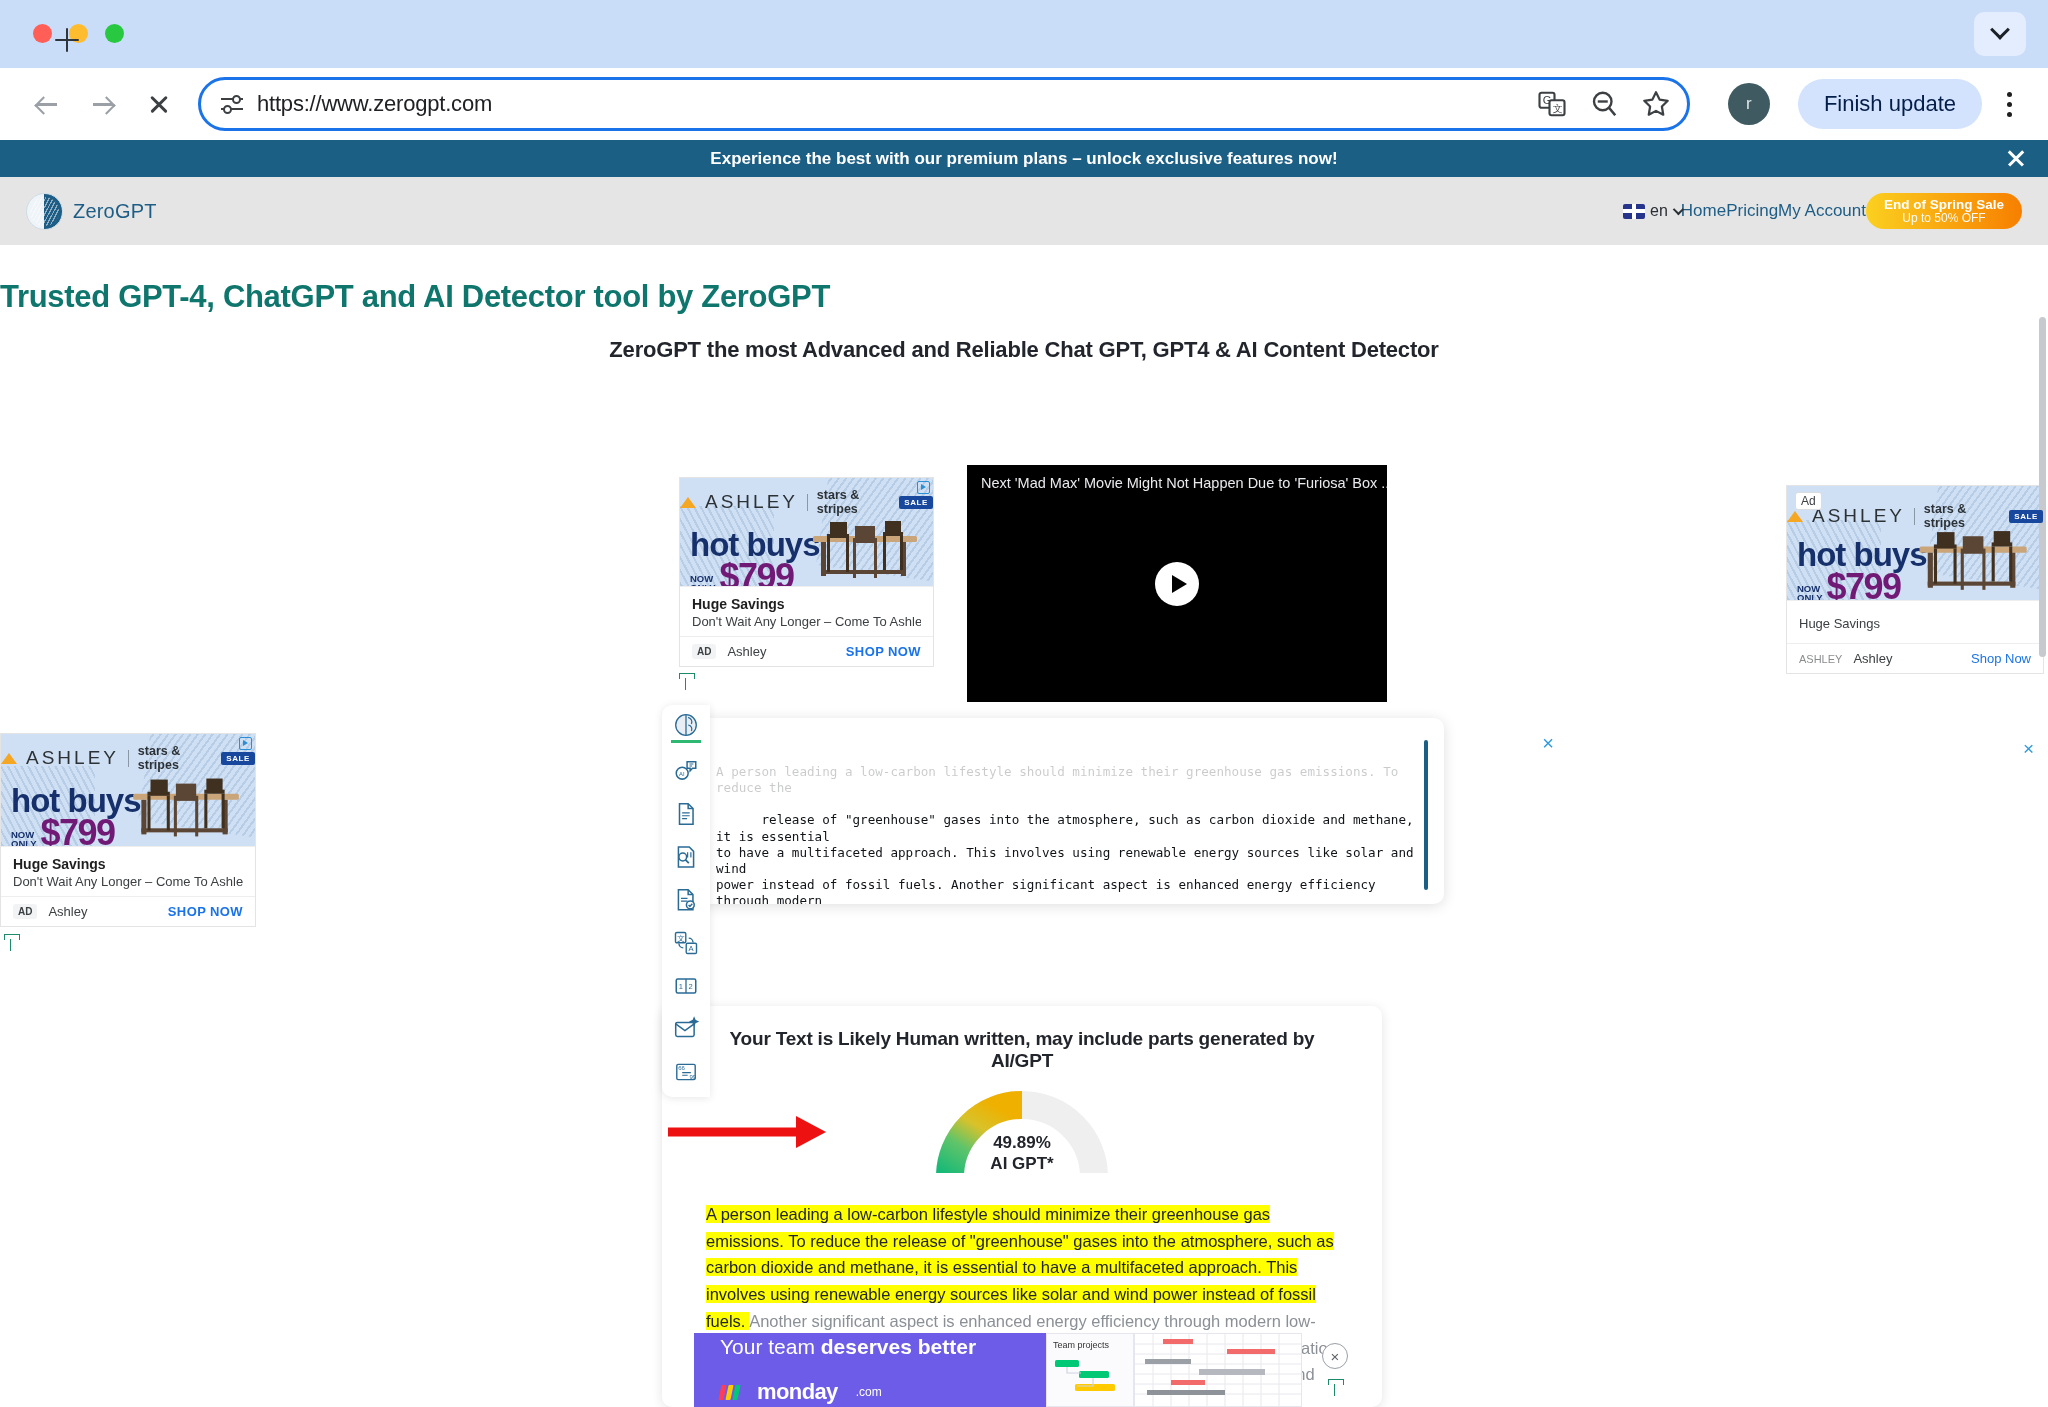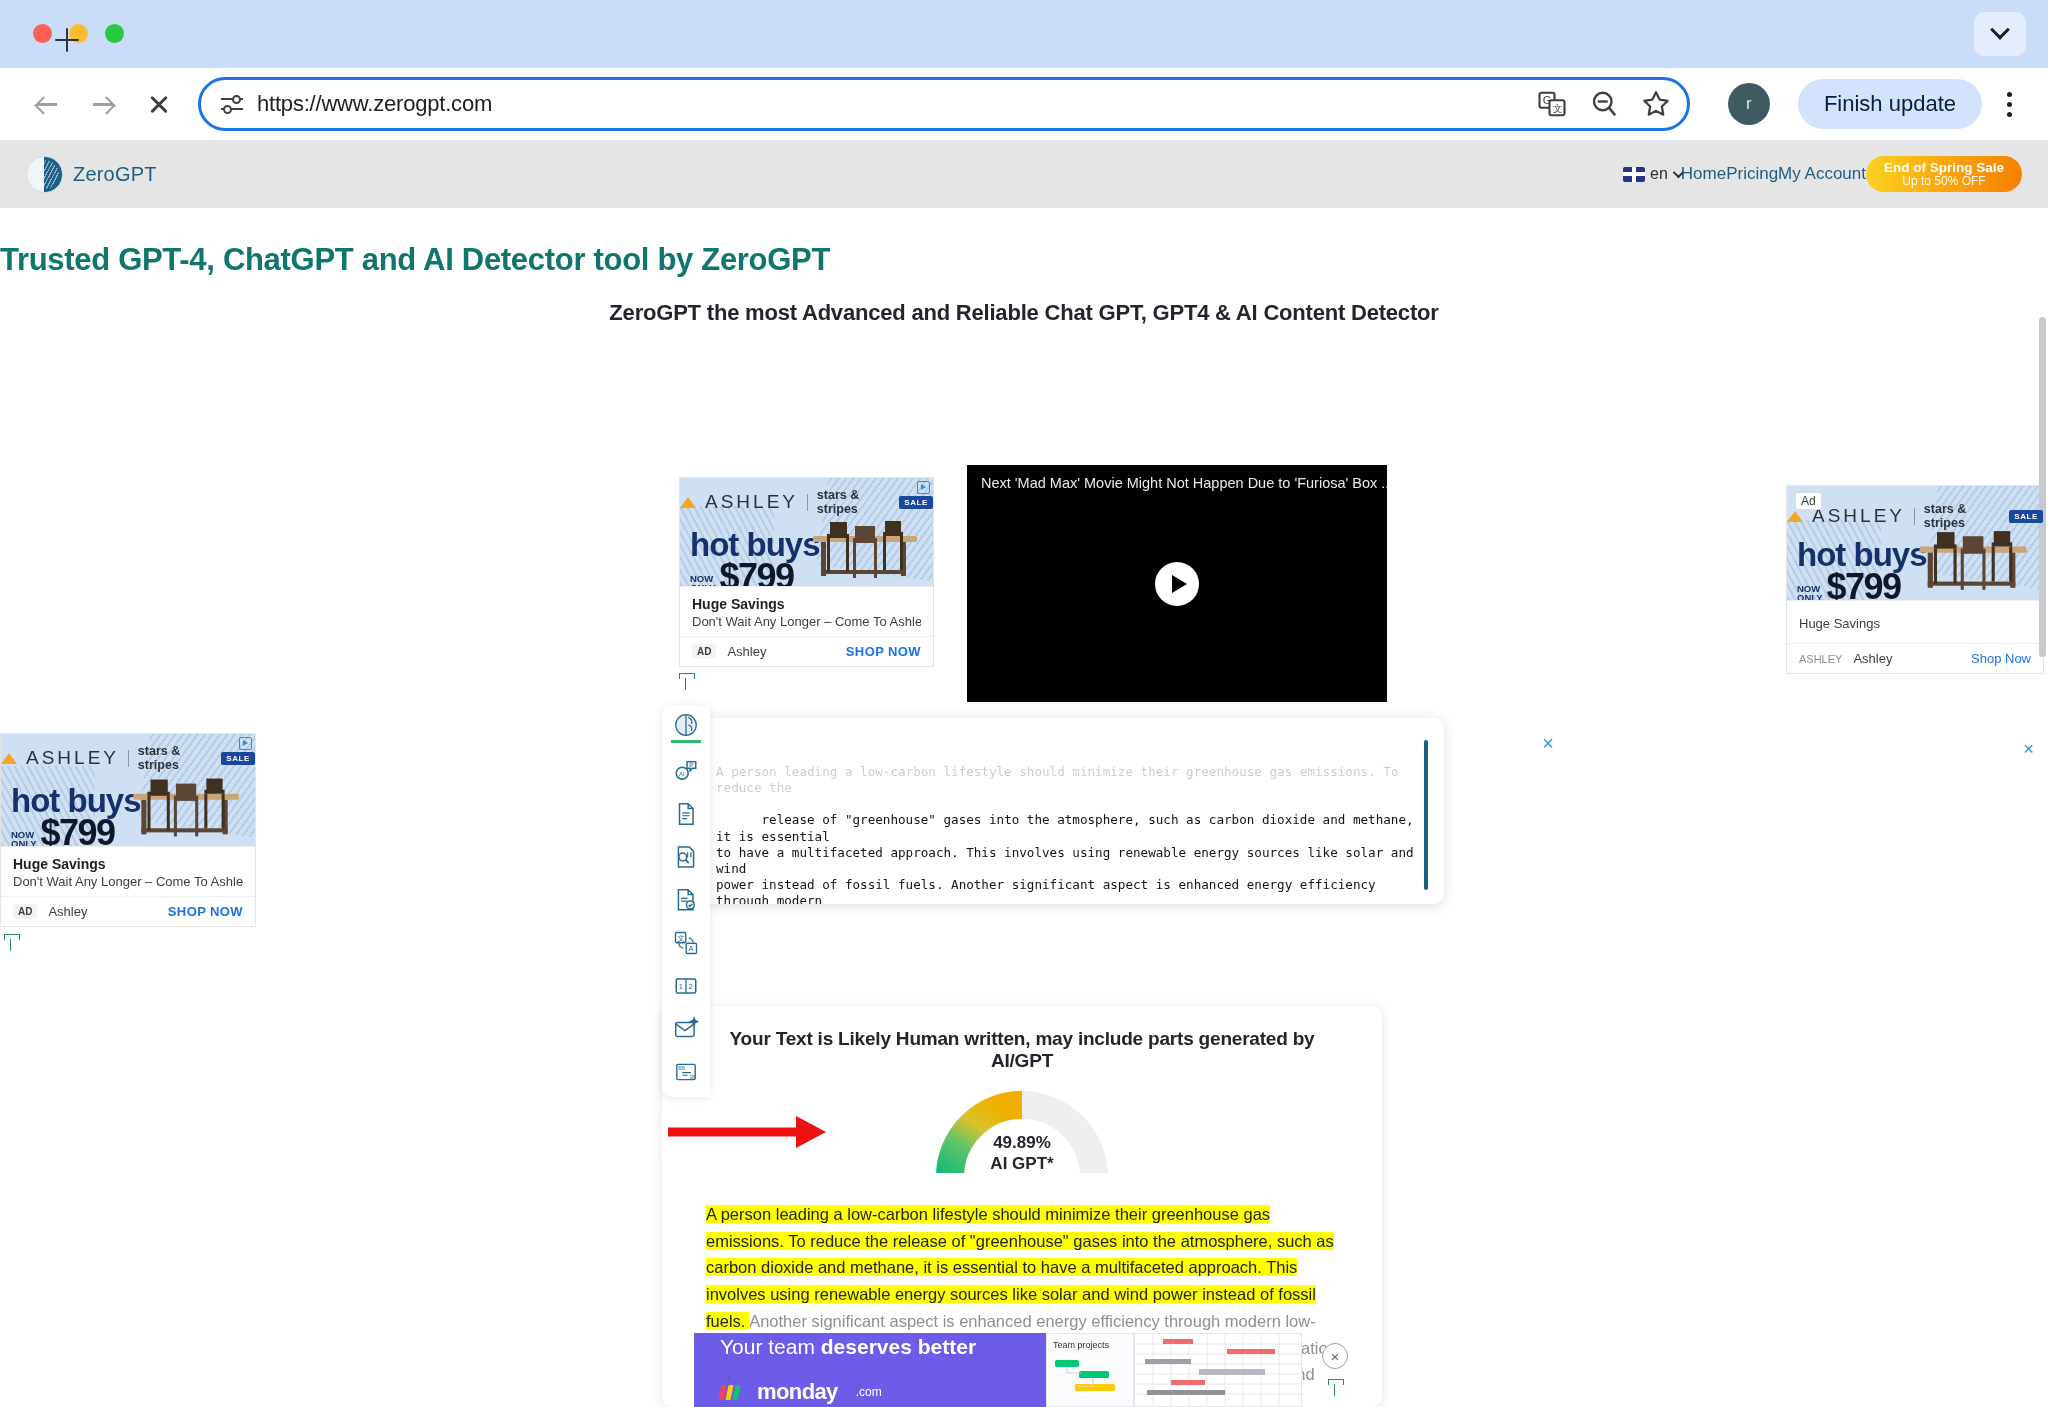--- a/index.html
+++ b/index.html
@@ -153,21 +153,21 @@
   .ash-brand{position:absolute;left:0;right:0;top:10px;display:flex;align-items:center;justify-content:center;gap:9px;z-index:2;}
   .ash-tri{width:0;height:0;border-left:8px solid transparent;border-right:8px solid transparent;border-bottom:11px solid #f5a623;}
   .ash-name{font-size:19px;letter-spacing:3px;color:#2c3136;font-weight:500;}
   .ash-div{width:1px;height:17px;background:#8a98a6;}
   .ash-ss{font-size:12.5px;font-weight:bold;color:#2c3136;}
   .ash-sale{background:#17489e;color:#fff;font-size:8px;font-weight:bold;padding:2px 5px;border-radius:2px;letter-spacing:.6px;}
   .ash-hot{position:absolute;left:10px;top:52px;z-index:2;}
   .ash-hot .hb{font-size:33px;font-weight:900;color:#16306b;line-height:.92;letter-spacing:-1px;}
   .ash-hot .pr{display:flex;align-items:flex-end;gap:4px;margin-top:2px;}
   .ash-hot .no{font-size:9.5px;font-weight:bold;color:#16306b;line-height:1;}
-  .ash-hot .amt{font-size:36px;font-weight:900;color:#0f172a;line-height:.85;letter-spacing:-1.5px;text-decoration:underline;}
+  .ash-hot .amt{font-size:36px;font-weight:900;color:#701a75;line-height:.85;letter-spacing:-1.5px;text-decoration:underline;}
   .furn{position:absolute;right:6px;bottom:4px;z-index:2;}
   .ash-body{padding:9px 12px 7px;border-top:1px solid #eee;}
   .ash-t{font-size:14px;font-weight:bold;color:#1f1f1f;}
   .ash-d{font-size:13px;color:#3c4043;margin-top:2px;white-space:nowrap;overflow:hidden;}
   .ash-foot{display:flex;align-items:center;padding:7px 12px;border-top:1px solid #eee;gap:11px;}
   .ad-chip{font-size:10px;font-weight:bold;color:#3c4043;background:#f1f3f4;border-radius:3px;padding:2px 5px;}
   .ash-adv{font-size:13px;color:#3c4043;}
   .shopnow{margin-left:auto;font-size:13px;font-weight:bold;color:#1a73e8;letter-spacing:.4px;}
   .adchoice{position:absolute;right:3px;top:3px;width:13px;height:13px;z-index:3;}
   .adchoice:before{content:"";position:absolute;inset:0;border:1.4px solid #2c8fd6;border-radius:2px;}
@@ -340,20 +340,24 @@
     <div class="kebab">
         <span></span>
         <span></span>
         <span></span>
       </div>
   </div>
 </div>
 
 <div class="page">
 
+  <div class="promo">
+    <span>Experience the best with our premium plans – unlock exclusive features now!</span>
+    <span class="promo-close"></span>
+  </div>
 
   <div class="sitehead">
     <div class="logo">
       <span class="brain"></span>
       <span class="logo-text">ZeroGPT</span>
     </div>
     <div class="nav">
       <span class="flagwrap">
         <span class="flag"></span>
         <span>en</span>

